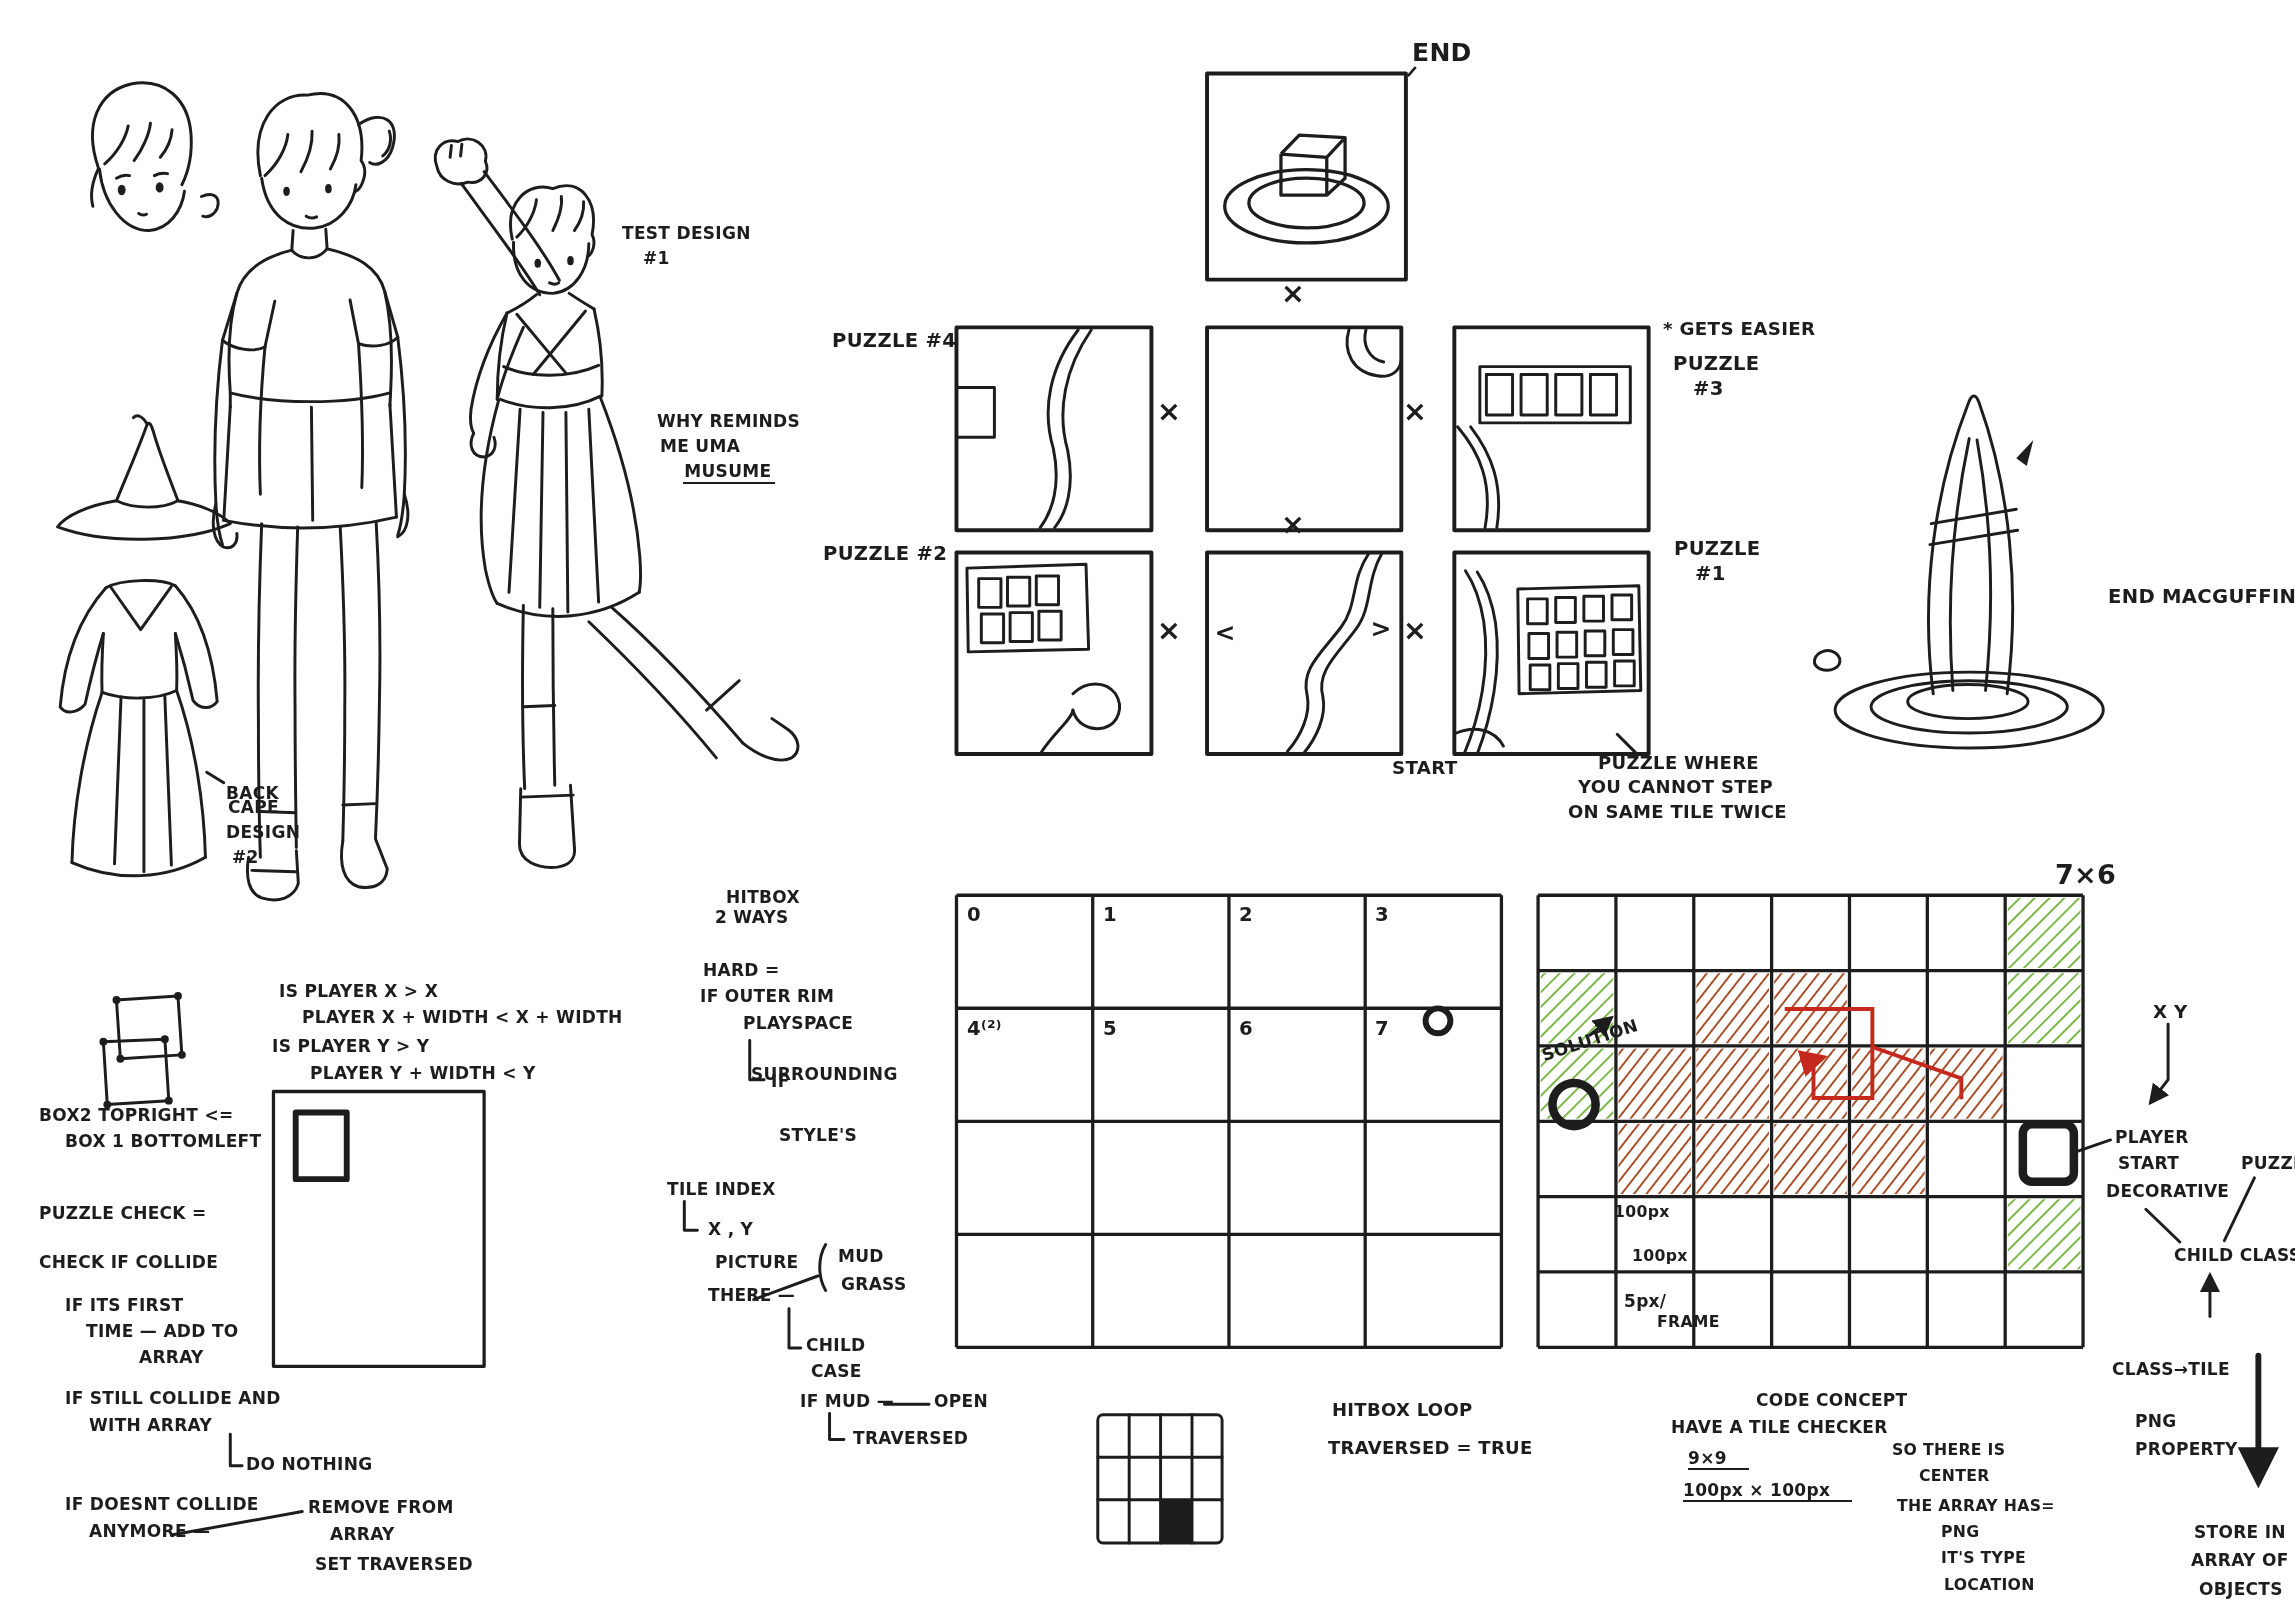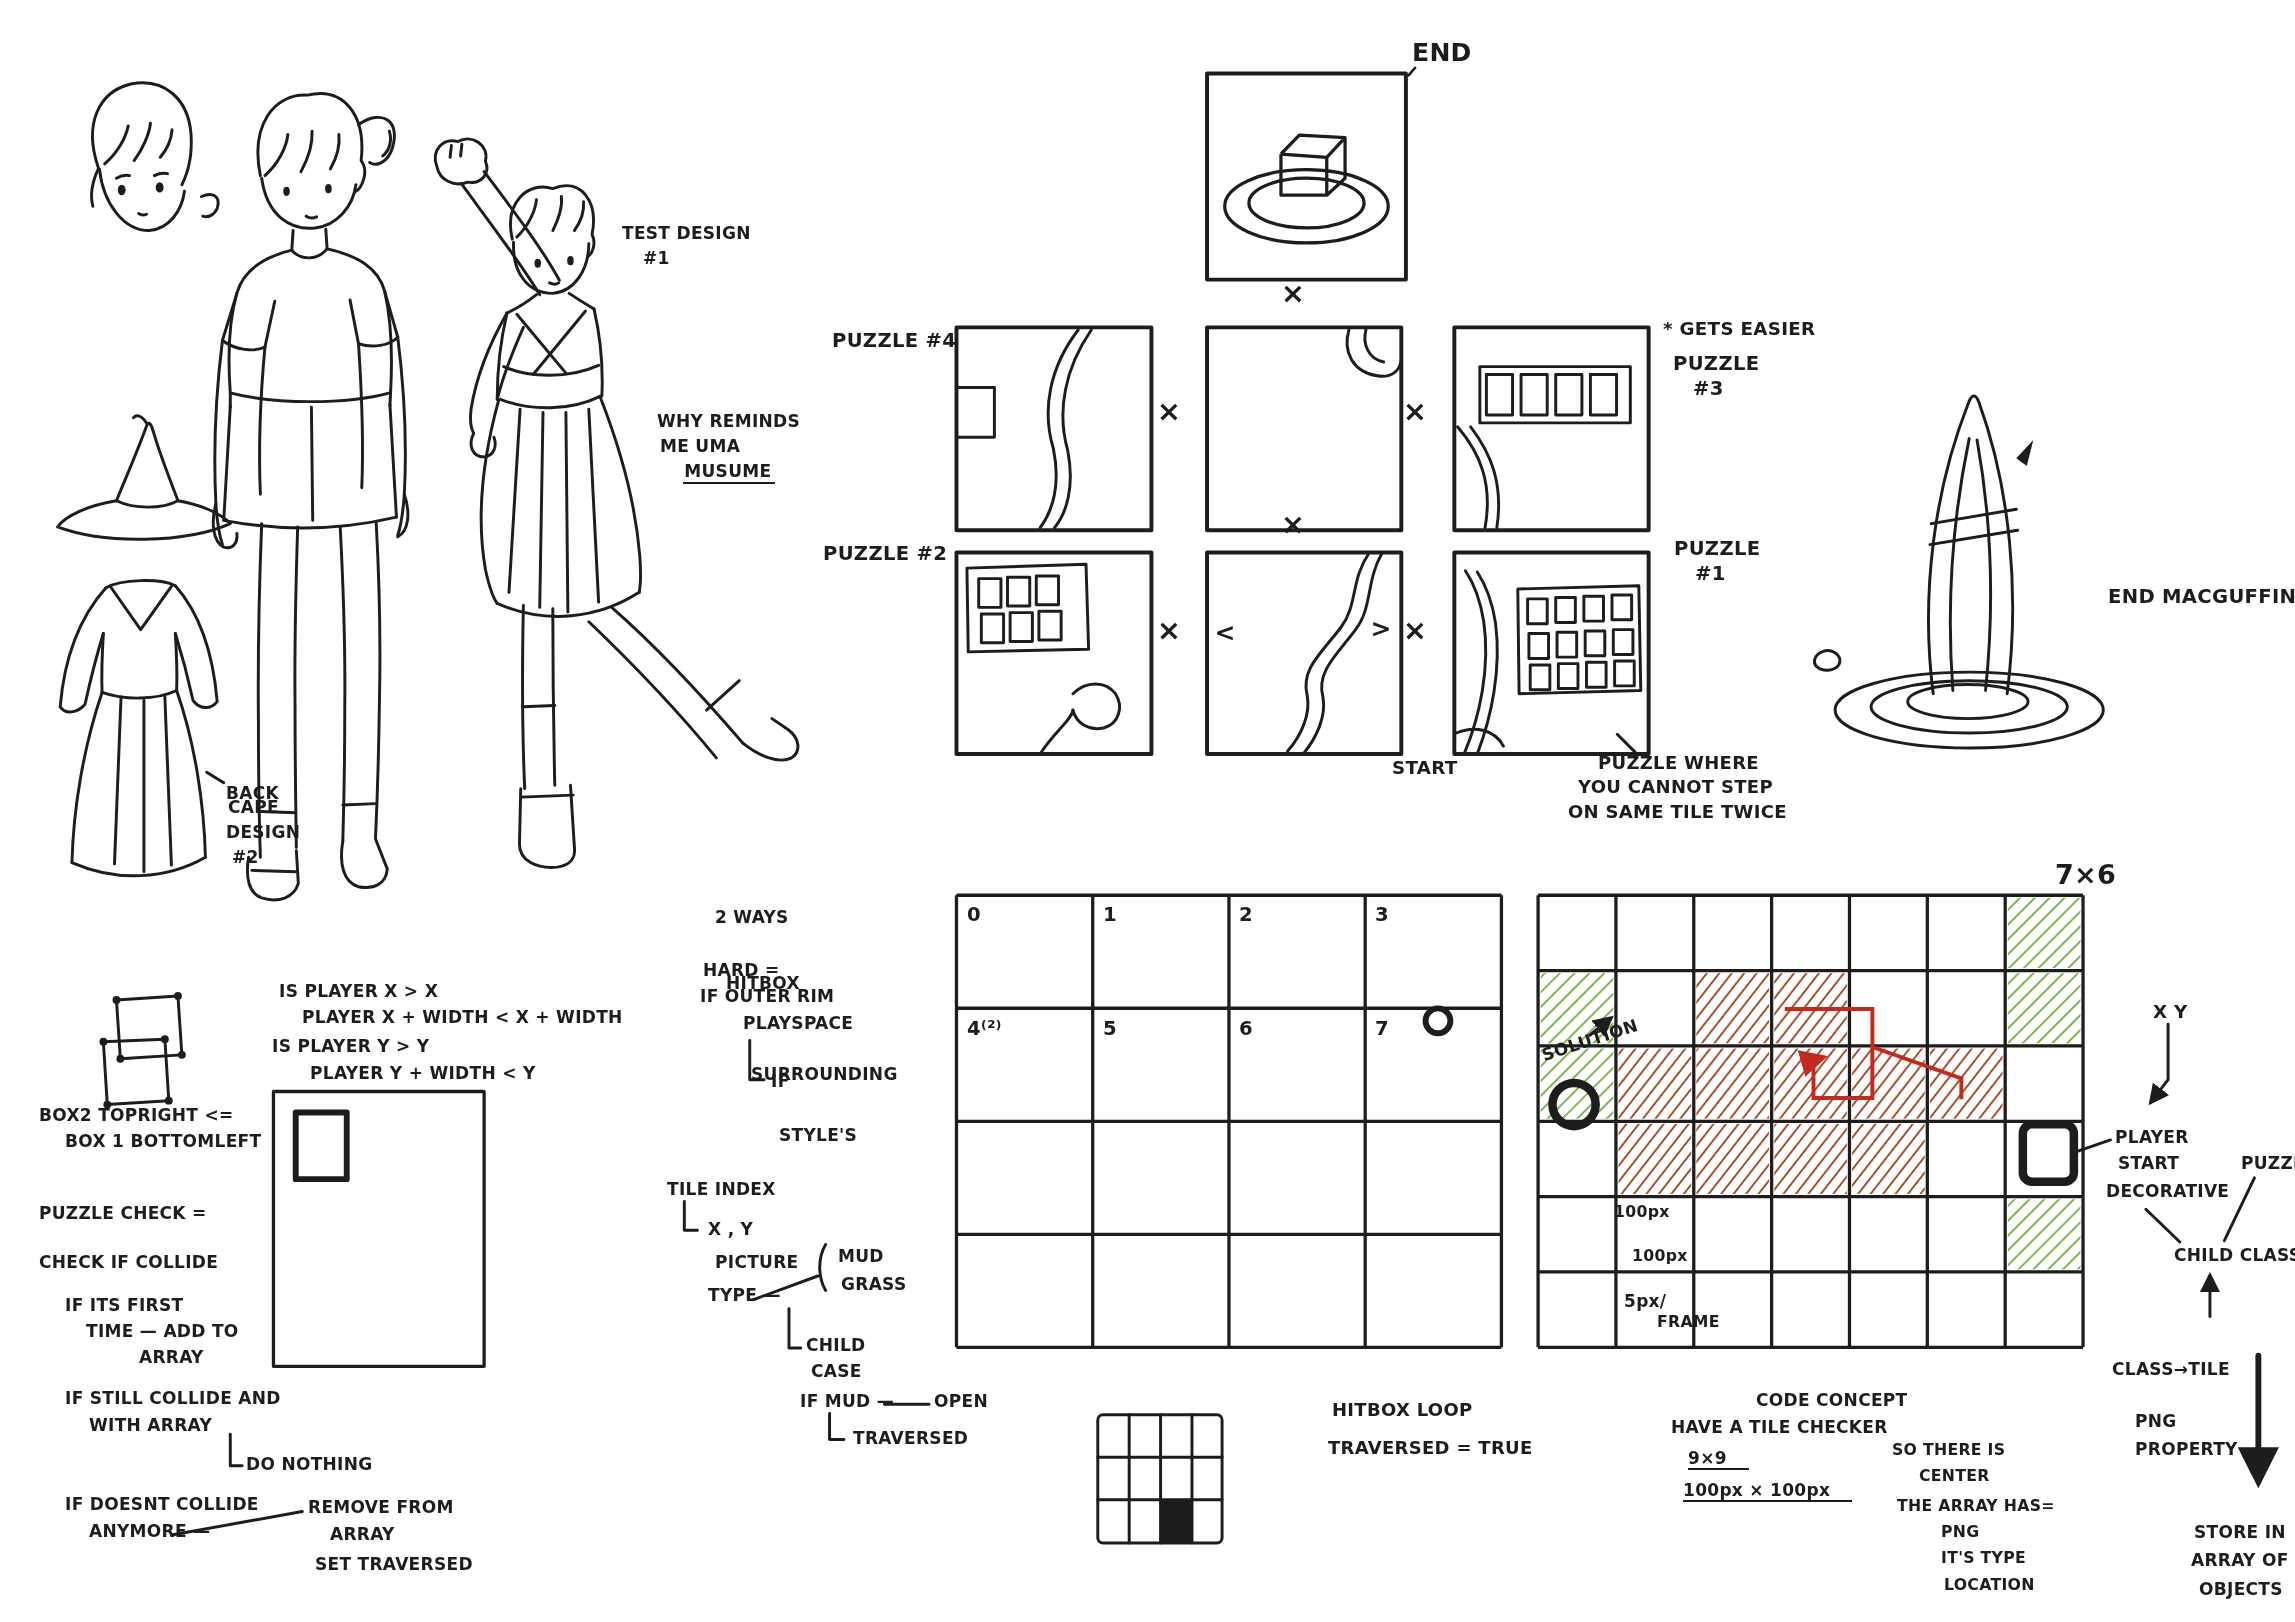--- a/index.html
+++ b/index.html
@@ -371,31 +371,31 @@
 <div class="lbl" style="left:65px;top:1389px">IF STILL COLLIDE AND</div>
 <div class="lbl" style="left:89px;top:1416px">WITH ARRAY</div>
 <div class="lbl" style="left:246px;top:1455px">DO NOTHING</div>
 <div class="lbl" style="left:65px;top:1495px">IF DOESNT COLLIDE</div>
 <div class="lbl" style="left:89px;top:1522px">ANYMORE —</div>
 <div class="lbl" style="left:308px;top:1498px">REMOVE FROM</div>
 <div class="lbl" style="left:330px;top:1525px">ARRAY</div>
 <div class="lbl" style="left:315px;top:1555px">SET TRAVERSED</div>
 
 <div class="lbl" style="left:715px;top:908px">2 WAYS</div>
-<div class="lbl" style="left:726px;top:974px">HITBOX</div>
+<div class="lbl" style="left:726px;top:888px">HITBOX</div>
 <div class="lbl" style="left:703px;top:961px">HARD =</div>
 <div class="lbl" style="left:700px;top:987px">IF OUTER RIM</div>
 <div class="lbl" style="left:743px;top:1014px">PLAYSPACE</div>
 <div class="lbl" style="left:771px;top:1072px">IF</div>
 <div class="lbl" style="left:751px;top:1065px">SURROUNDING</div>
 <div class="lbl" style="left:779px;top:1126px">STYLE'S</div>
 <div class="lbl" style="left:667px;top:1180px">TILE  INDEX</div>
 <div class="lbl" style="left:708px;top:1220px">X , Y</div>
 <div class="lbl" style="left:715px;top:1253px">PICTURE</div>
-<div class="lbl" style="left:708px;top:1286px">TYPE —</div>
+<div class="lbl" style="left:708px;top:1286px">THERE —</div>
 <div class="lbl" style="left:838px;top:1247px">MUD</div>
 <div class="lbl" style="left:841px;top:1275px">GRASS</div>
 <div class="lbl" style="left:806px;top:1336px">CHILD</div>
 <div class="lbl" style="left:811px;top:1362px">CASE</div>
 <div class="lbl" style="left:800px;top:1392px">IF MUD —</div>
 <div class="lbl" style="left:934px;top:1392px">OPEN</div>
 <div class="lbl" style="left:853px;top:1429px">TRAVERSED</div>
 
 <div class="lbl s30" style="left:967px;top:904px">0</div>
 <div class="lbl s30" style="left:1103px;top:904px">1</div>

